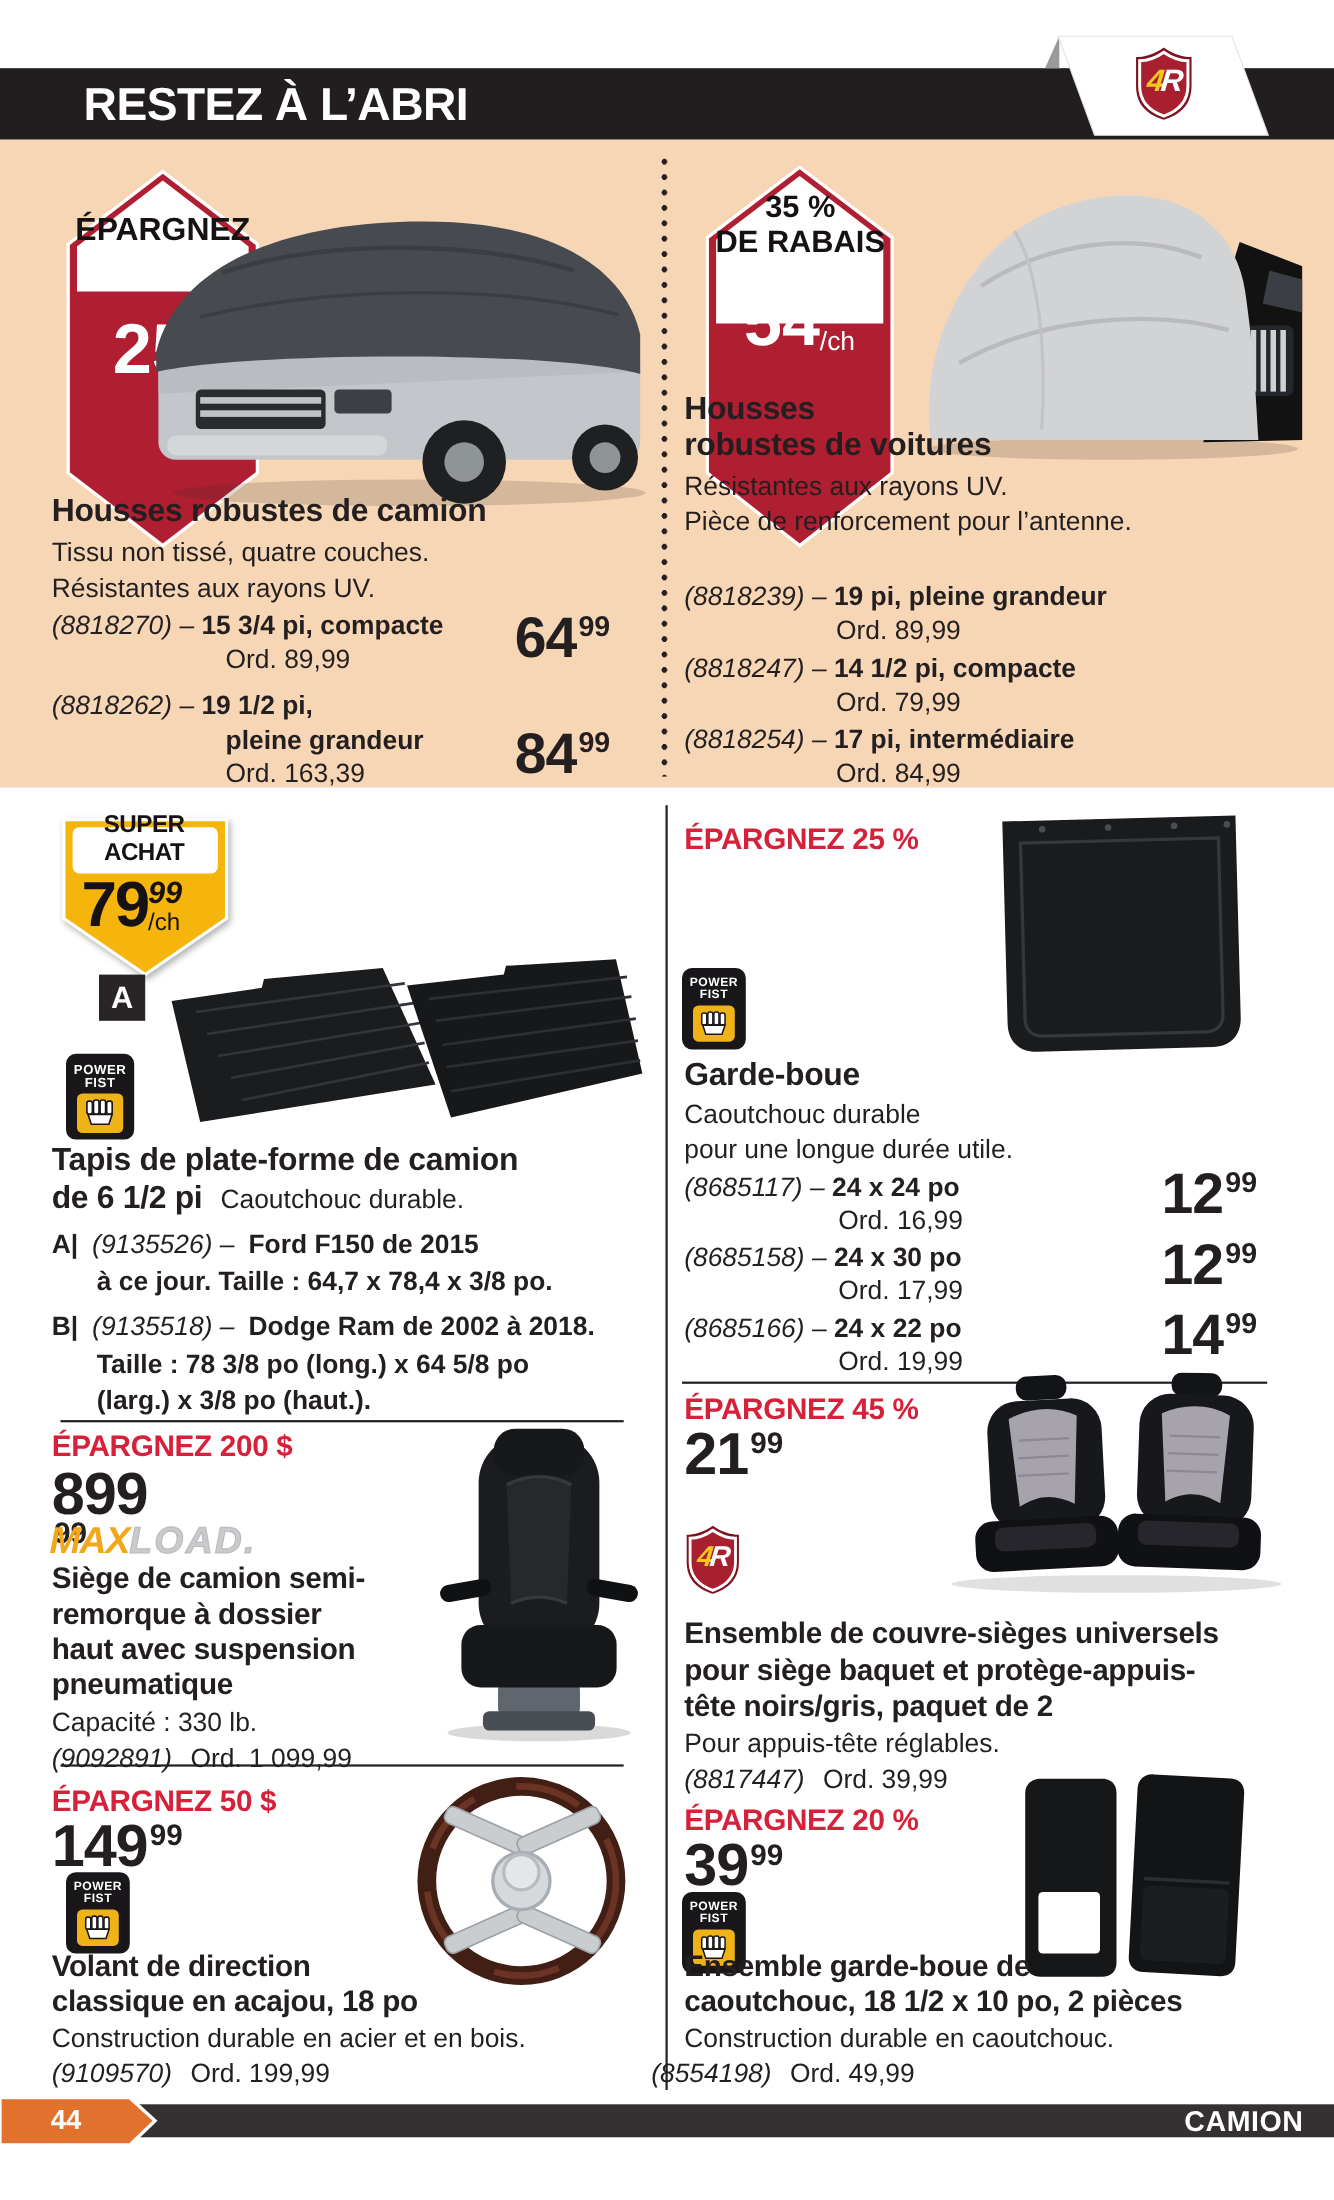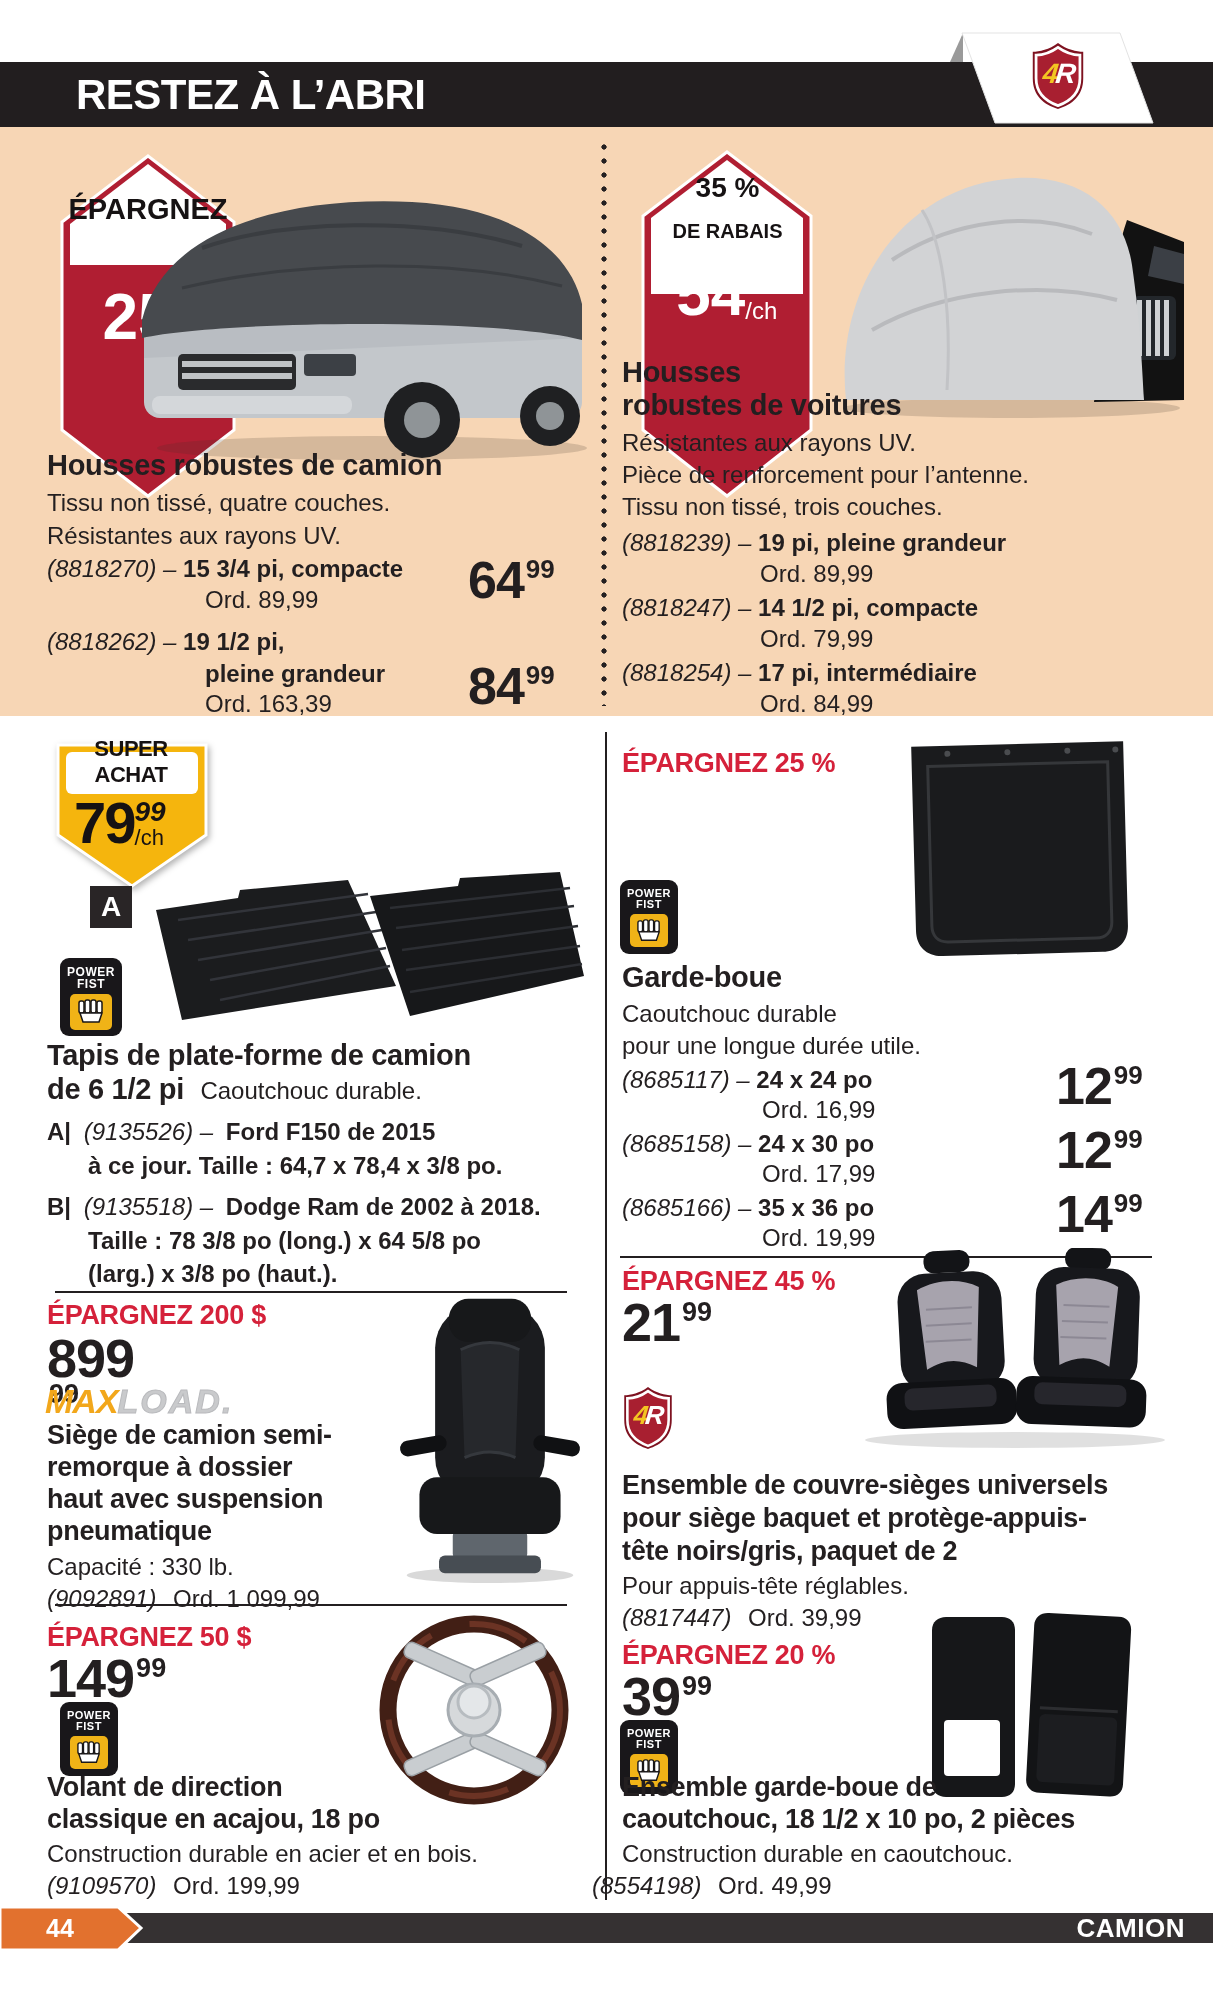--- a/index.html
+++ b/index.html
@@ -137,21 +137,21 @@
   <div class="abs pr" style="left:468px;top:664px;">
     <span class="w">84</span>
       <span class="c">99</span>
   </div>
 
   <svg class="abs" style="left:640px;top:148px;" width="175" height="352">
     <polygon points="87,4 171,68 171,282 87,348 3,282 3,68" fill="#b01e32" stroke="#ffffff" stroke-width="3"></polygon>
     <polygon points="87,12 163,70 163,146 11,146 11,70" fill="#ffffff"></polygon>
   </svg>
   <div class="badge-txt badge-label" style="left:640px;top:172px;width:175px;font-size:28px;">35 %</div>
-  <div class="badge-txt badge-label" style="left:640px;top:220px;width:175px;font-size:20px;">DE RABAIS</div>
+  <div class="badge-txt badge-label" style="left:640px;top:204px;width:175px;font-size:28px;">DE RABAIS</div>
   <div class="badge-txt" style="left:640px;top:268px;width:175px;">
     <span class="wpr">
         <span style="font-size:62px;line-height:0.85;">54</span>
         <span style="display:inline-flex;flex-direction:column;align-items:flex-start;">
           <span style="font-size:30px;line-height:1;">99</span>
           <span style="font-size:24px;line-height:1.1;font-weight:400;">/ch</span>
         </span>
       </span>
   </div>
 
@@ -167,21 +167,20 @@
     <path d="M14,250 C2,140 70,34 185,28 C252,25 292,62 300,115 C308,170 310,215 312,250 Z" fill="#d2d3d5"></path>
     <path d="M60,110 C120,70 200,60 260,84" stroke="#b9babd" stroke-width="4" fill="none"></path>
     <path d="M40,180 C110,140 210,130 285,150" stroke="#b9babd" stroke-width="4" fill="none"></path>
     <path d="M90,60 C110,90 120,160 115,240" stroke="#c2c3c6" stroke-width="3" fill="none"></path>
   </svg>
 
   <div class="abs title1" style="left:622px;top:357px;">Housses</div>
   <div class="abs title1" style="left:622px;top:390px;">robustes de voitures</div>
   <div class="abs body" style="left:622px;top:427px;">Résistantes aux rayons UV.</div>
   <div class="abs body" style="left:622px;top:459px;">Pièce de renforcement pour l’antenne.</div>
-  <div class="abs body" style="left:622px;top:491px;">Tissu non tissé, trois couches.</div>
 
   <div class="abs body codeline" style="left:622px;top:527px;">
     <span class="code">(8818239) –</span> <span class="sz">19 pi, pleine grandeur</span>
   </div>
   <div class="abs ord" style="left:760px;top:560px;">Ord. 89,99</div>
   <div class="abs body codeline" style="left:622px;top:592px;">
     <span class="code">(8818247) –</span> <span class="sz">14 1/2 pi, compacte</span>
   </div>
   <div class="abs ord" style="left:760px;top:625px;">Ord. 79,99</div>
   <div class="abs body codeline" style="left:622px;top:657px;">
@@ -384,21 +383,21 @@
   <div class="abs body codeline" style="left:622px;top:1128px;">
     <span class="code">(8685158) –</span> <span class="sz">24 x 30 po</span>
   </div>
   <div class="abs ord" style="left:762px;top:1160px;">Ord. 17,99</div>
   <div class="abs pr" style="left:1056px;top:1128px;">
     <span class="w">12</span>
       <span class="c">99</span>
   </div>
 
   <div class="abs body codeline" style="left:622px;top:1192px;">
-    <span class="code">(8685166) –</span> <span class="sz">35 x 36 po</span>
+    <span class="code">(8685166) –</span> <span class="sz">24 x 22 po</span>
   </div>
   <div class="abs ord" style="left:762px;top:1224px;">Ord. 19,99</div>
   <div class="abs pr" style="left:1056px;top:1192px;">
     <span class="w">14</span>
       <span class="c">99</span>
   </div>
 
   <div class="hr" style="left:620px;top:1256px;width:532px;"></div>
 
   <div class="abs save" style="left:622px;top:1266px;">ÉPARGNEZ 45 %</div>

